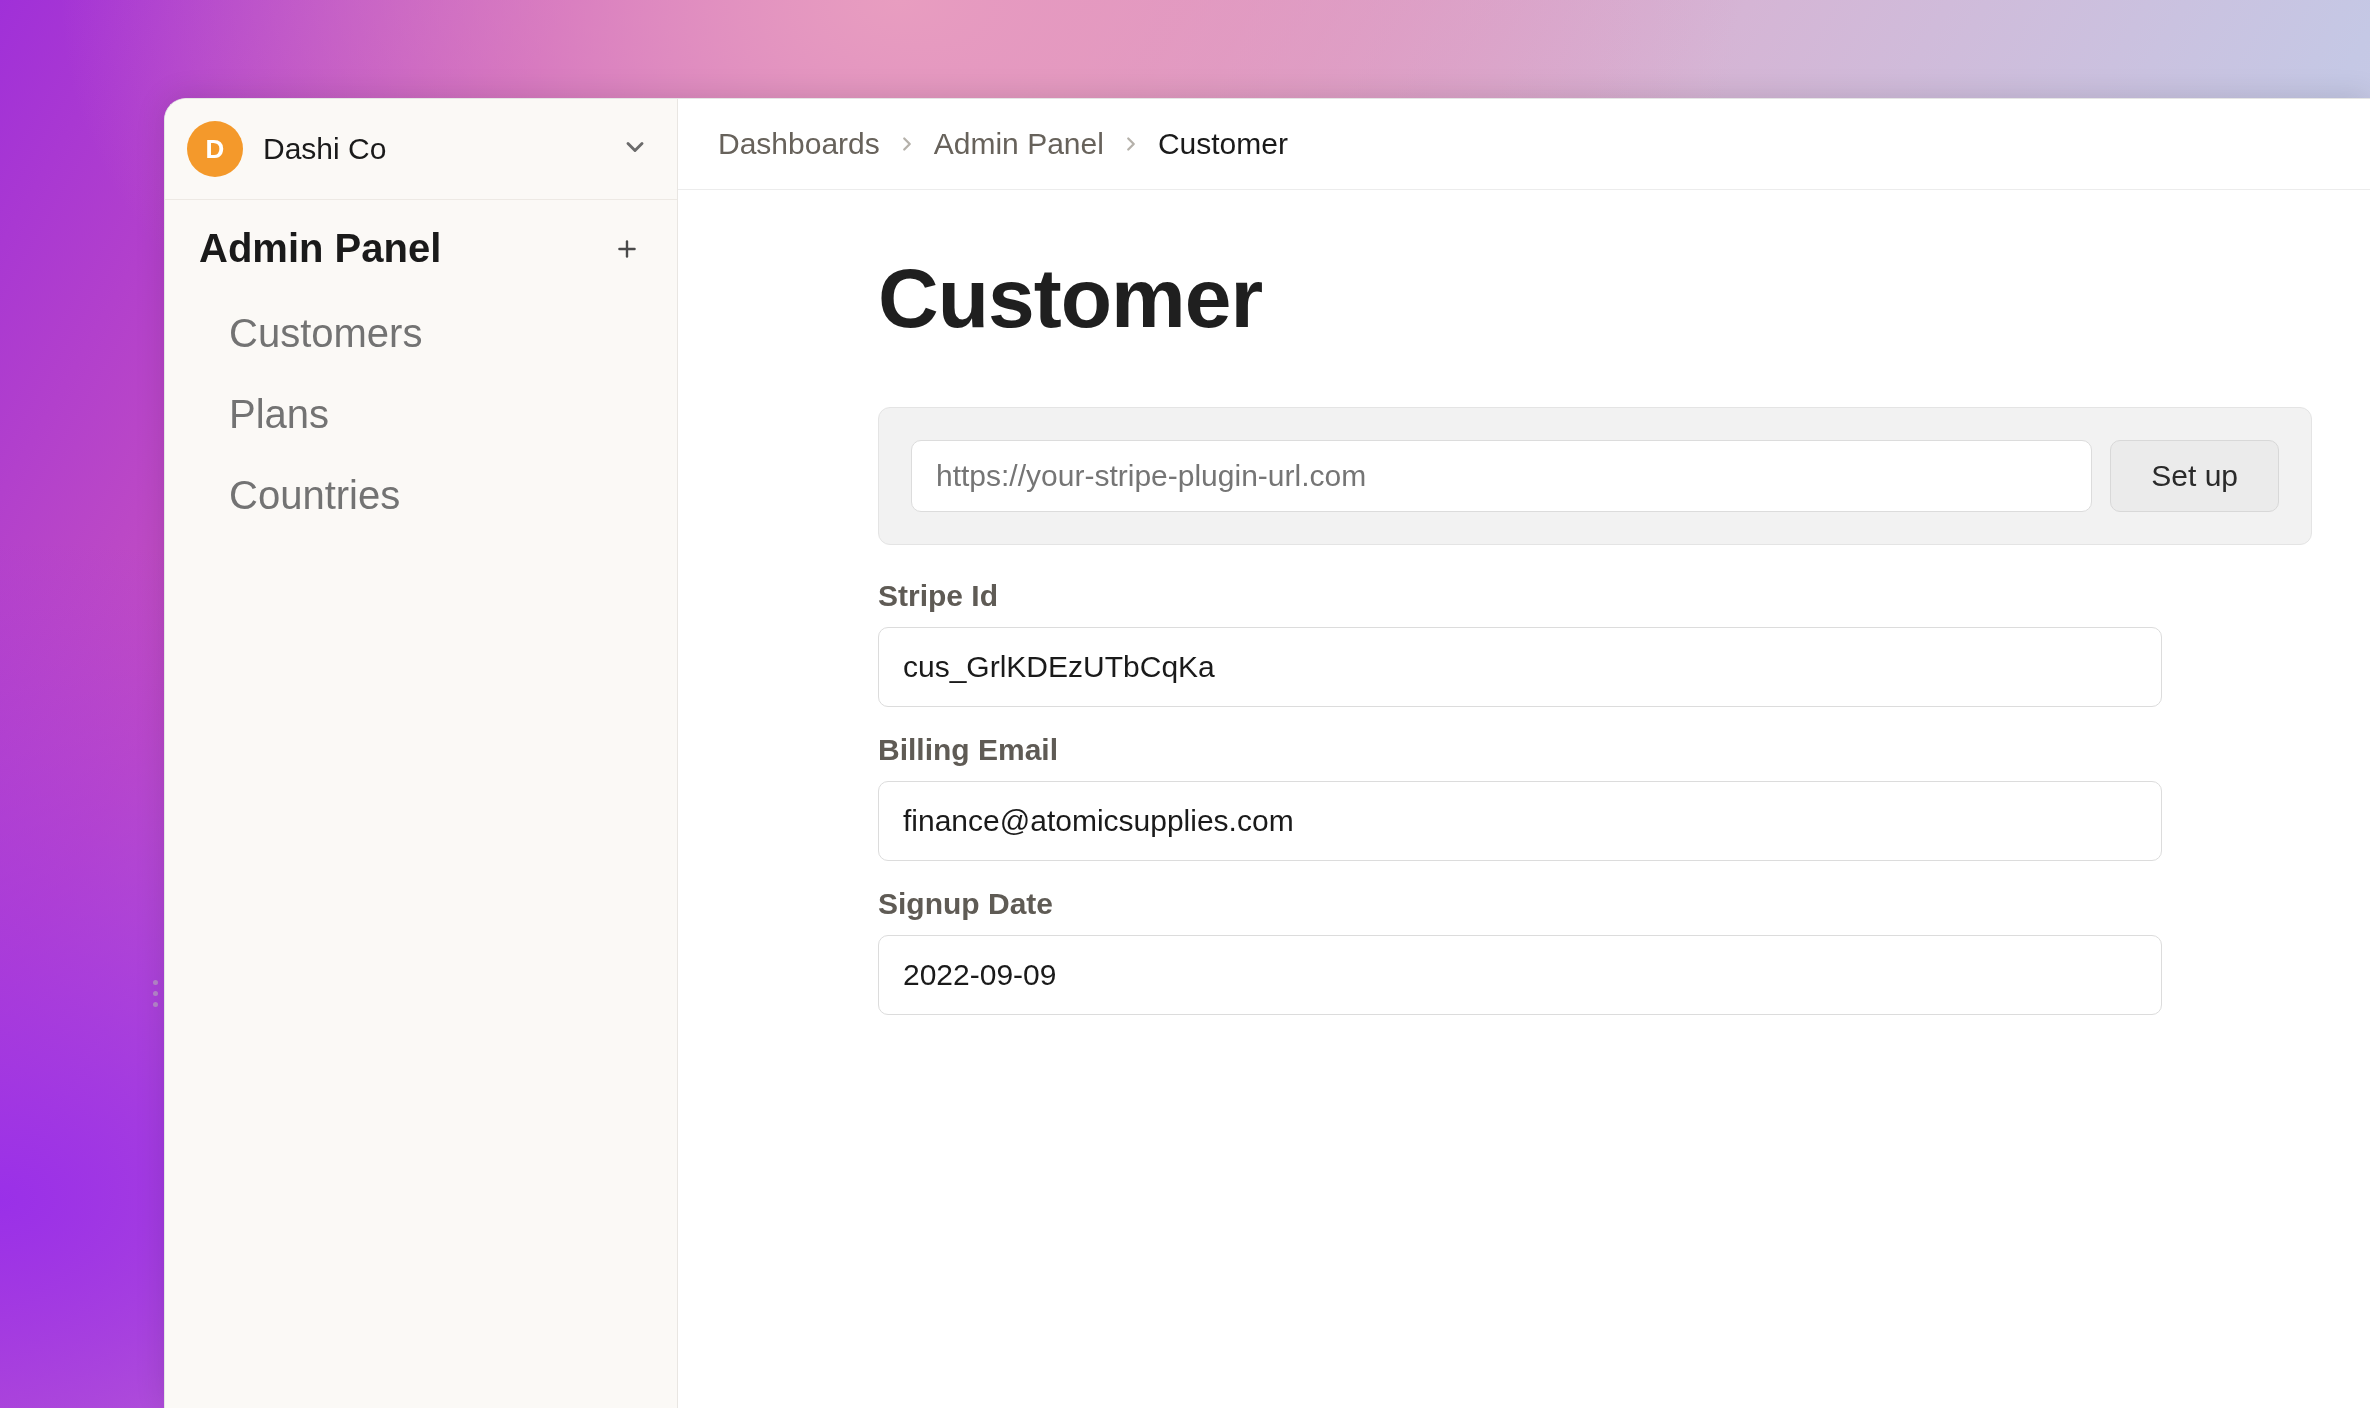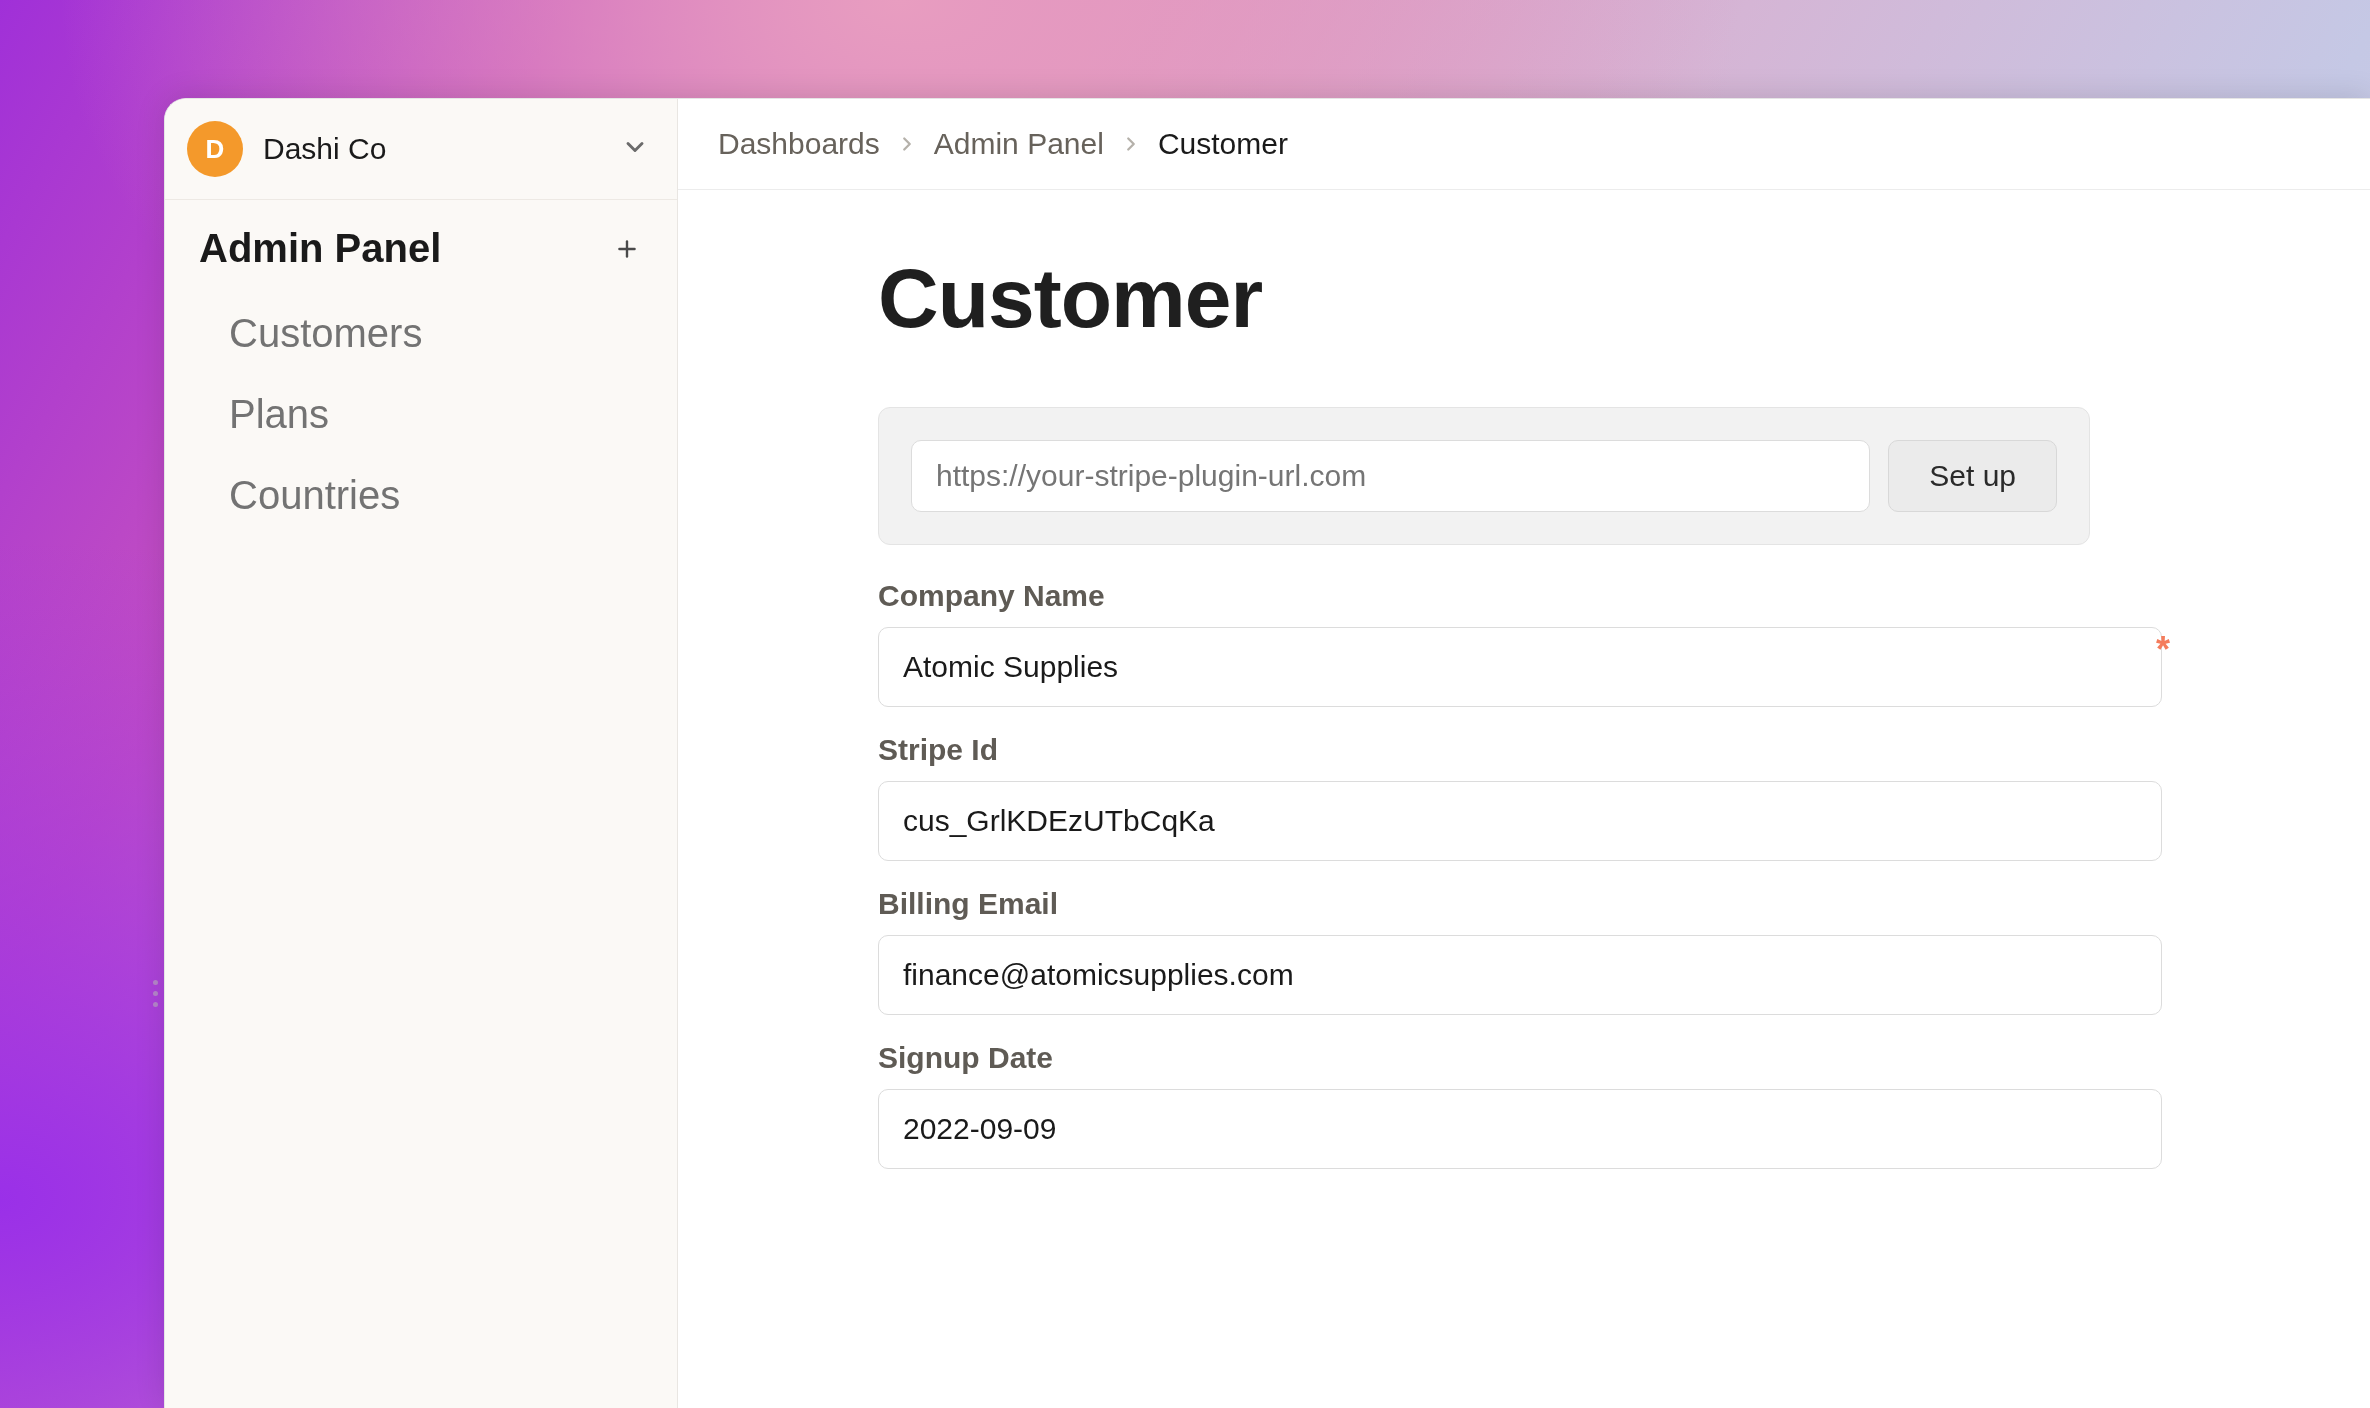--- a/index.html
+++ b/index.html
@@ -112,21 +112,21 @@
       margin-bottom: 60px;
     }
     .url-box {
       background: #f2f2f2;
       border: 1px solid #e4e4e4;
       border-radius: 12px;
       padding: 32px;
       display: flex;
       gap: 18px;
       align-items: stretch;
-      width: 1212px;
+      width: 1434px;
       margin-bottom: 34px;
     }
     .url-input {
       flex: 1;
       background: #fff;
       border: 1px solid #dcdcdc;
       border-radius: 10px;
       padding: 18px 24px;
       font-size: 30px;
       color: #111;
@@ -227,25 +227,20 @@
 
     <div class="content">
 
       <h1 class="page-title">Customer</h1>
 
       <div class="url-box">
         <input class="url-input" type="text" placeholder="https://your-stripe-plugin-url.com" style="">
         <button class="setup-btn">Set up</button>
       </div>
 
-      <div class="field">
-        <div class="field-label">Company Name</div>
-        <input class="field-input" type="text" value="Atomic Supplies" style="">
-        <span class="req-asterisk">*</span>
-      </div>
 
       <div class="field">
         <div class="field-label">Stripe Id</div>
         <input class="field-input" type="text" value="cus_GrlKDEzUTbCqKa" style="">
       </div>
 
       <div class="field">
         <div class="field-label">Billing Email</div>
         <input class="field-input" type="text" value="finance@atomicsupplies.com" style="">
       </div>

